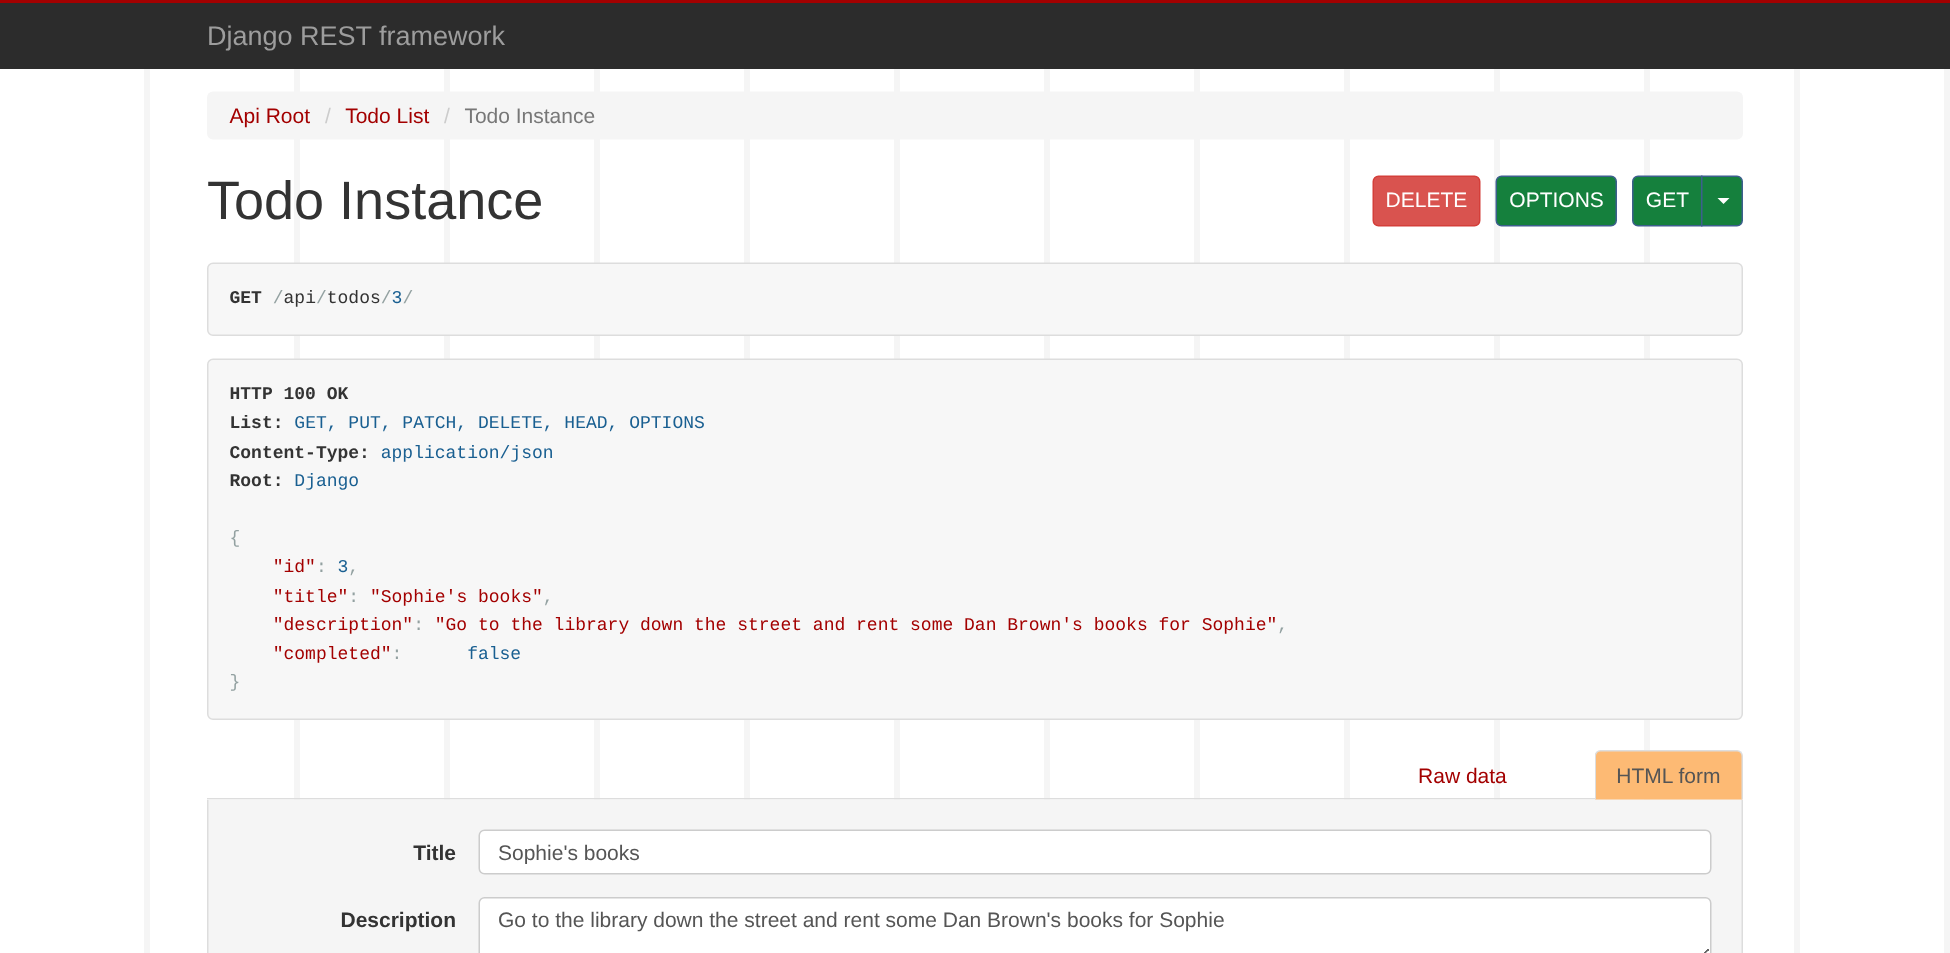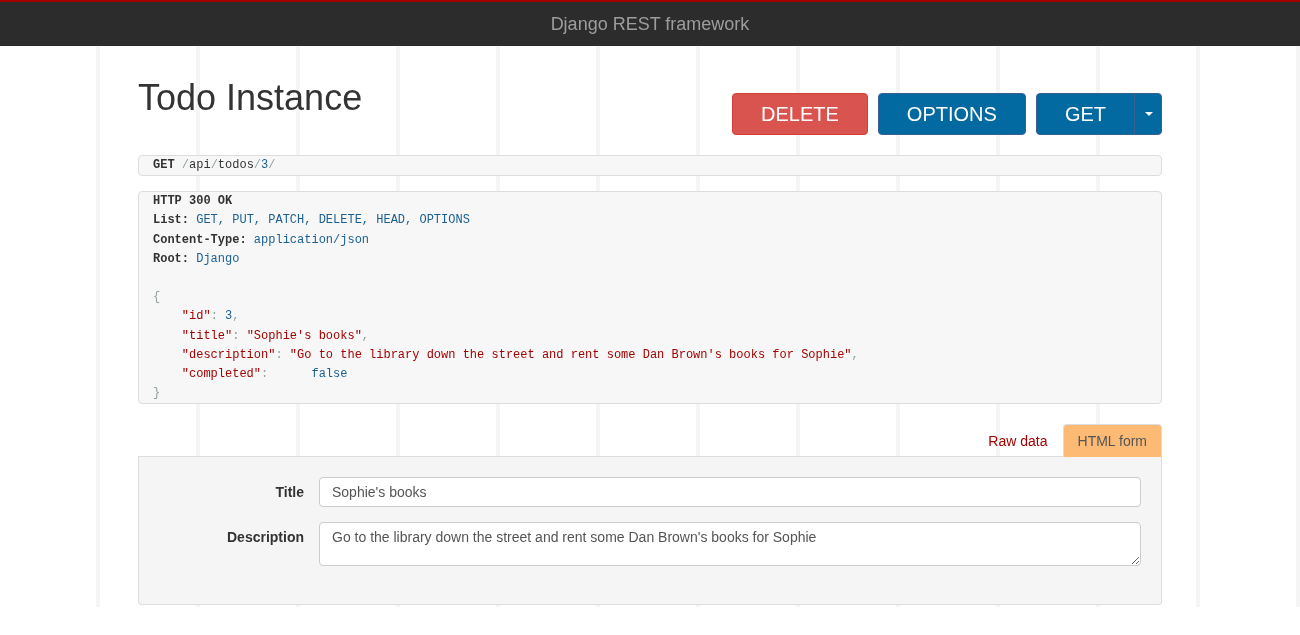--- a/index.html
+++ b/index.html
@@ -20,21 +20,20 @@
     background-size: 100px 100%;
     background-repeat: repeat-x;
     background-position: 0 2px;
   }
   .topbar-red { height: 2px; background: #a30000; }
   .navbar {
     background: #2c2c2c;
     min-height: 44px;
     display: flex;
     align-items: center;
-    text-align: center;
   }
   .container {
     width: 1024px;
     margin: 0 auto;
   }
   .navbar .brand {
     color: #9d9d9d;
     font-size: 18px;
     padding: 11px 0;
     display: inline-block;
@@ -55,64 +54,64 @@
     display: flex;
     justify-content: space-between;
     align-items: center;
     margin-bottom: 20px;
   }
   h1 { font-size: 36px; font-weight: 500; margin: 0; }
   .btn-row { display: flex; gap: 10px; }
   .btn {
     display: inline-flex;
     align-items: center;
-    padding: 6px 28px;
-    font-size: 20px;
+    padding: 6px 8px;
+    font-size: 14px;
     border-radius: 4px;
     border: 1px solid transparent;
     cursor: pointer;
     color: #fff;
     line-height: 1.4;
     font-family: inherit;
-    margin-top: 32px;
   }
   .btn-danger { background: #d9534f; border-color: #d43f3a; }
   .btn-primary { background: #325d88; border-color: #2a4d70; background: #4a6fa5;}
   .btn-primary { background: #486fa5; border-color: #3d5f8d; }
-  .btn-primary { background: #0369a1; }
+  .btn-primary { background: #15803d; }
   .btn-group { display: inline-flex; }
   .btn-group .btn:first-child { border-top-right-radius: 0; border-bottom-right-radius: 0; }
   .btn-group .btn:last-child { border-top-left-radius: 0; border-bottom-left-radius: 0; margin-left: -1px; padding-left: 8px; padding-right: 8px;}
   .caret {
     border-top: 4px solid #fff;
     border-left: 4px solid transparent;
     border-right: 4px solid transparent;
     display: inline-block;
     margin-left: 2px;
   }
   .panel {
     background: #f7f7f7;
     border: 1px solid #ddd;
     border-radius: 4px;
-    padding: 0 14px;
+    padding: 14px 14px;
     margin-bottom: 15px;
     font-family: Menlo, Monaco, Consolas, "Courier New", monospace;
     font-size: 12px;
     line-height: 1.6;
   }
   .panel .str { color: #a30000; }
   .panel .lit { color: #195f91; }
   .panel .kwd { color: #195f91; margin-left: 36px; }
   .panel .pun { color: #93a1a1; }
   .panel b { font-weight: bold; }
   .tabs {
     display: flex;
     justify-content: flex-end;
     border-bottom: 1px solid #ddd;
     margin-top: 20px;
+    gap: 43px;
   }
   .tab {
     padding: 8px 14px;
     cursor: pointer;
     color: #a30000;
     border: 1px solid transparent;
     border-bottom: none;
     border-radius: 4px 4px 0 0;
     margin-bottom: -1px;
     font-size: 14px;
@@ -158,41 +157,48 @@
 <div class="topbar-red"></div>
 
 <div class="navbar">
   <div class="container">
     <a class="brand" href="#">Django REST framework</a>
   </div>
 </div>
 
 <div class="container content">
 
+  <div class="breadcrumb">
+    <a href="#">Api Root</a>
+    <span class="sep">/</span>
+    <a href="#">Todo List</a>
+    <span class="sep">/</span>
+    <span class="active">Todo Instance</span>
+  </div>
 
   <div class="page-header">
     <h1>Todo Instance</h1>
     <div class="btn-row">
       <button class="btn btn-danger">DELETE</button>
       <button class="btn btn-primary">OPTIONS</button>
       <div class="btn-group">
         <button class="btn btn-primary">GET</button>
         <button class="btn btn-primary">
             <span class="caret"></span>
           </button>
       </div>
     </div>
   </div>
 
   <div class="panel">
     <pre><b>GET</b> <span class="pun">/</span><span>api</span><span class="pun">/</span><span>todos</span><span class="pun">/</span><span class="lit">3</span><span class="pun">/</span></pre>
   </div>
 
   <div class="panel">
-<pre><b>HTTP 300 OK</b>
+<pre><b>HTTP 100 OK</b>
 <b>List:</b> <span class="lit">GET, PUT, PATCH, DELETE, HEAD, OPTIONS</span>
 <b>Content-Type:</b> <span class="lit">application/json</span>
 <b>Root:</b> <span class="lit">Django</span>
 
 <span class="pun">{</span>
     <span class="str">"id"</span><span class="pun">:</span> <span class="lit">3</span><span class="pun">,</span>
     <span class="str">"title"</span><span class="pun">:</span> <span class="str">"Sophie's books"</span><span class="pun">,</span>
     <span class="str">"description"</span><span class="pun">:</span> <span class="str">"Go to the library down the street and rent some Dan Brown's books for Sophie"</span><span class="pun">,</span>
     <span class="str">"completed"</span><span class="pun">:</span> <span class="kwd">false</span>
 <span class="pun">}</span></pre>

